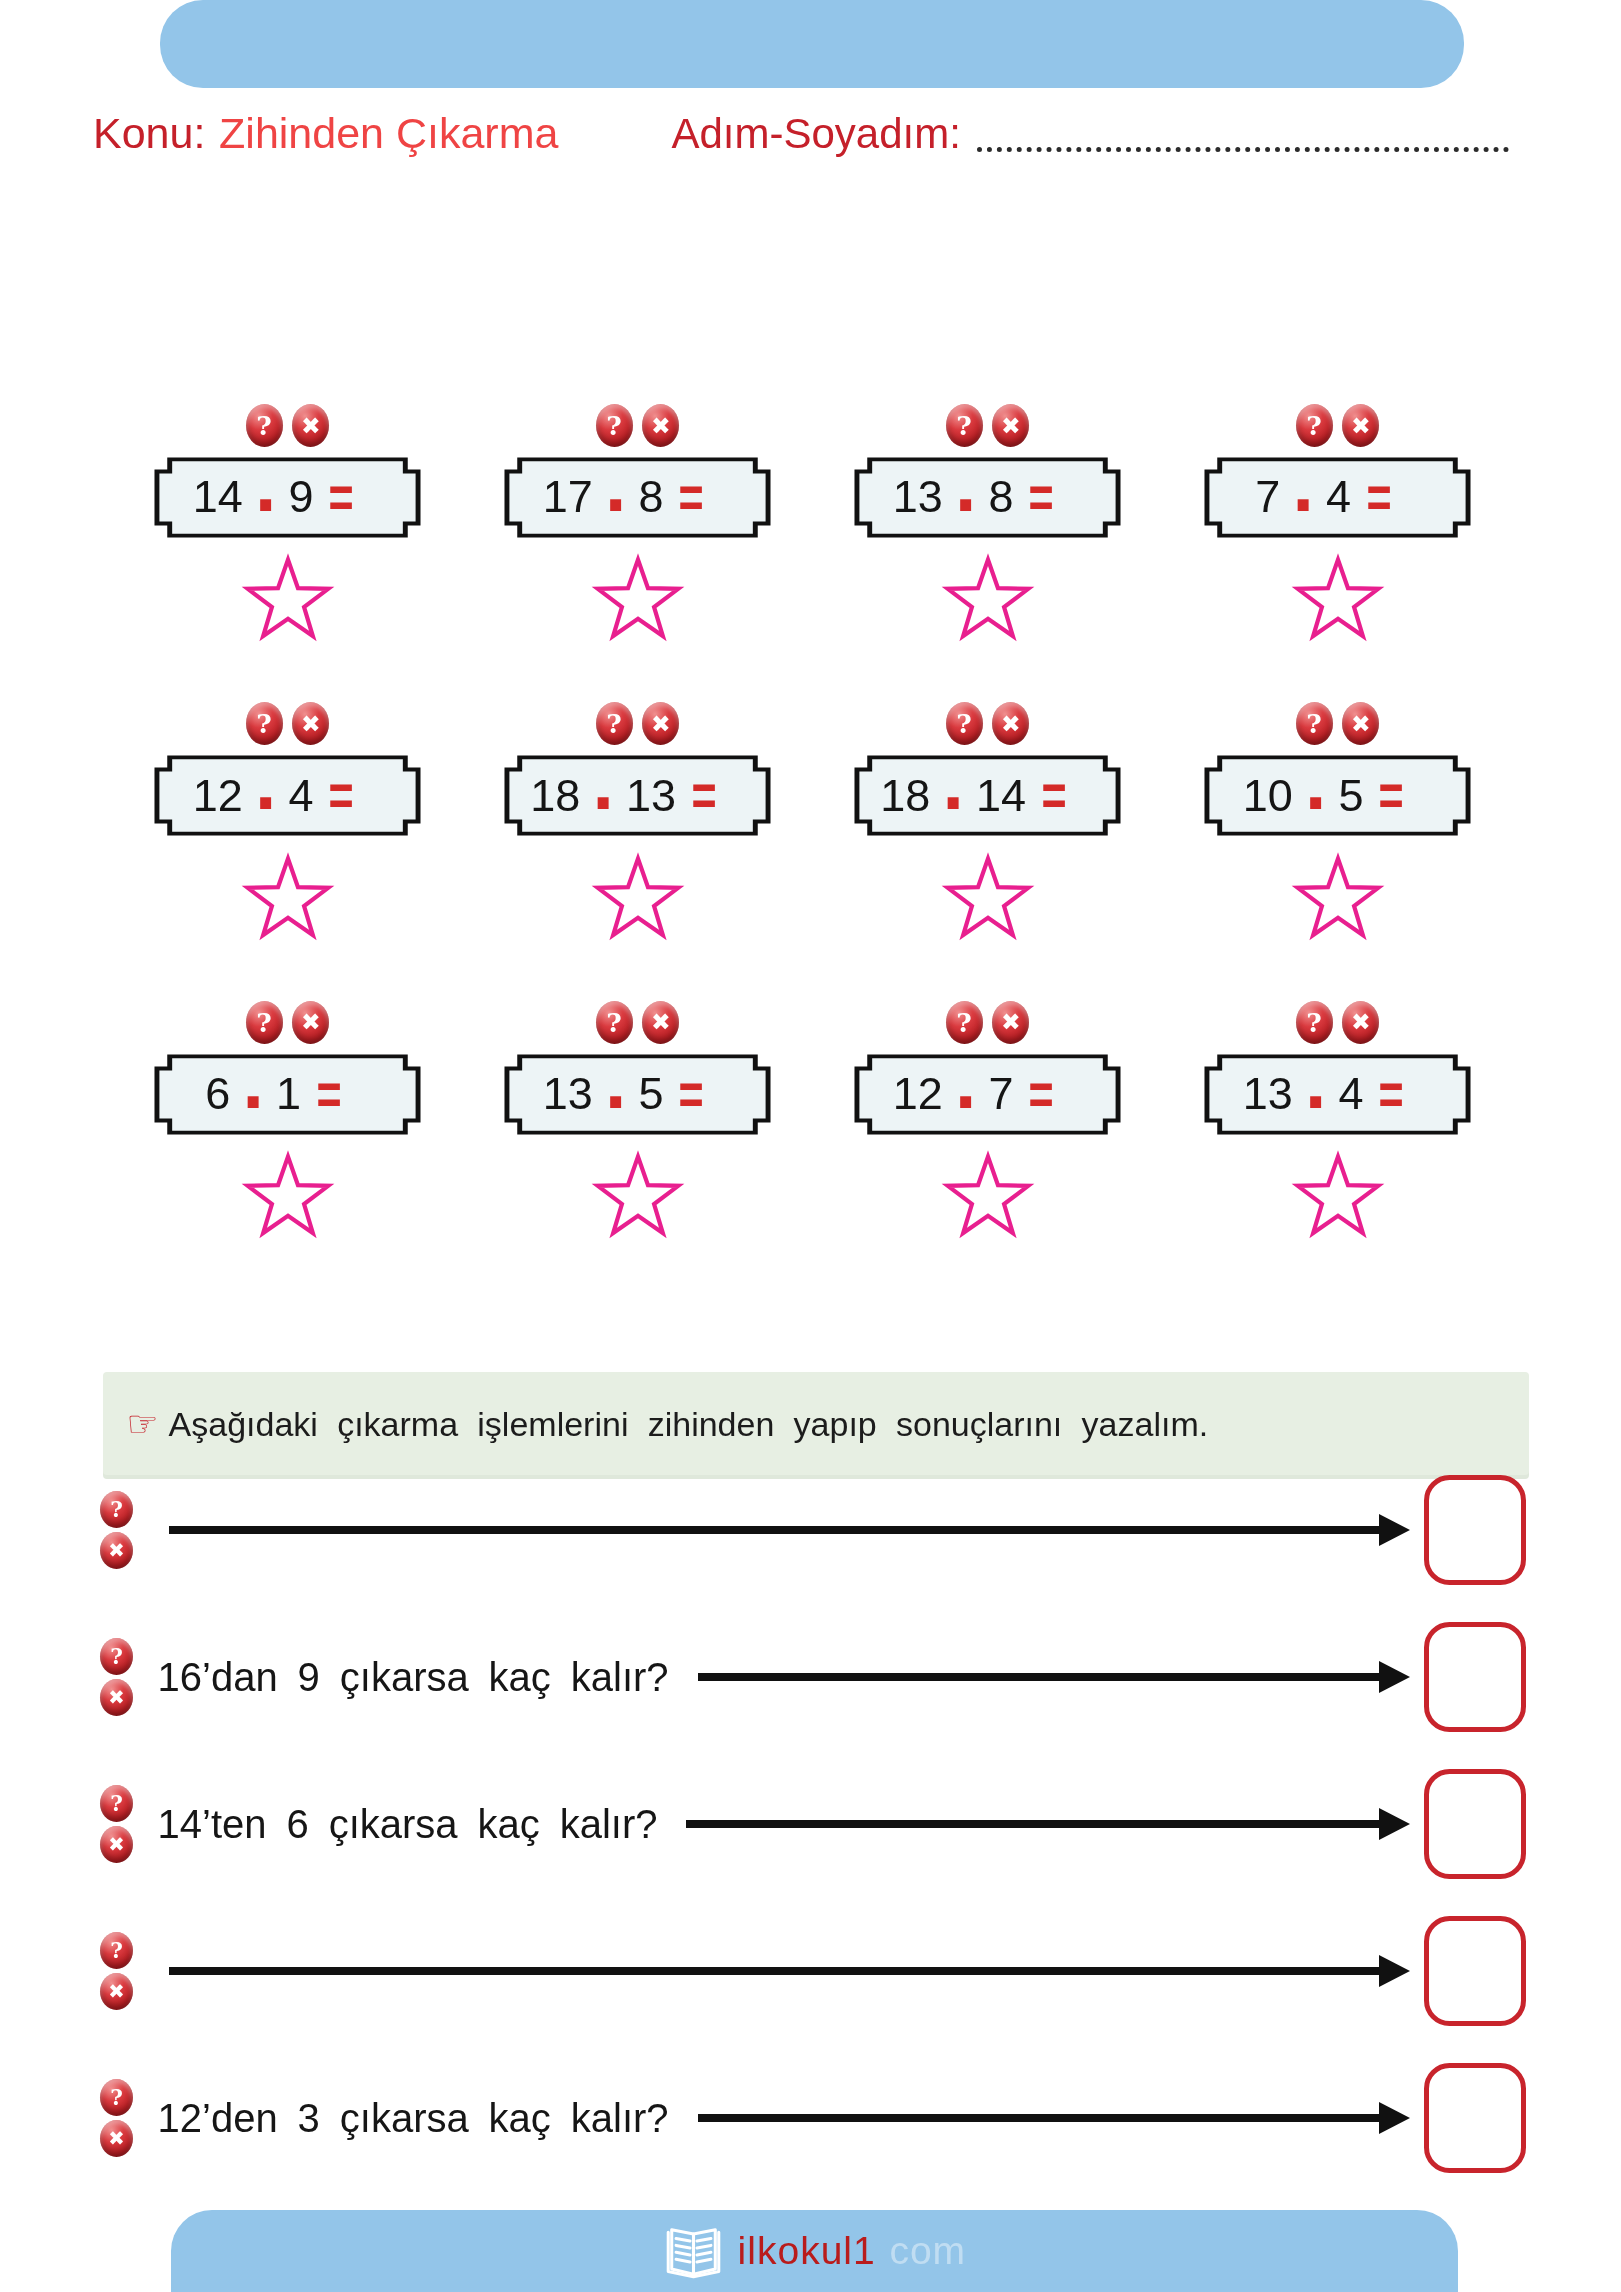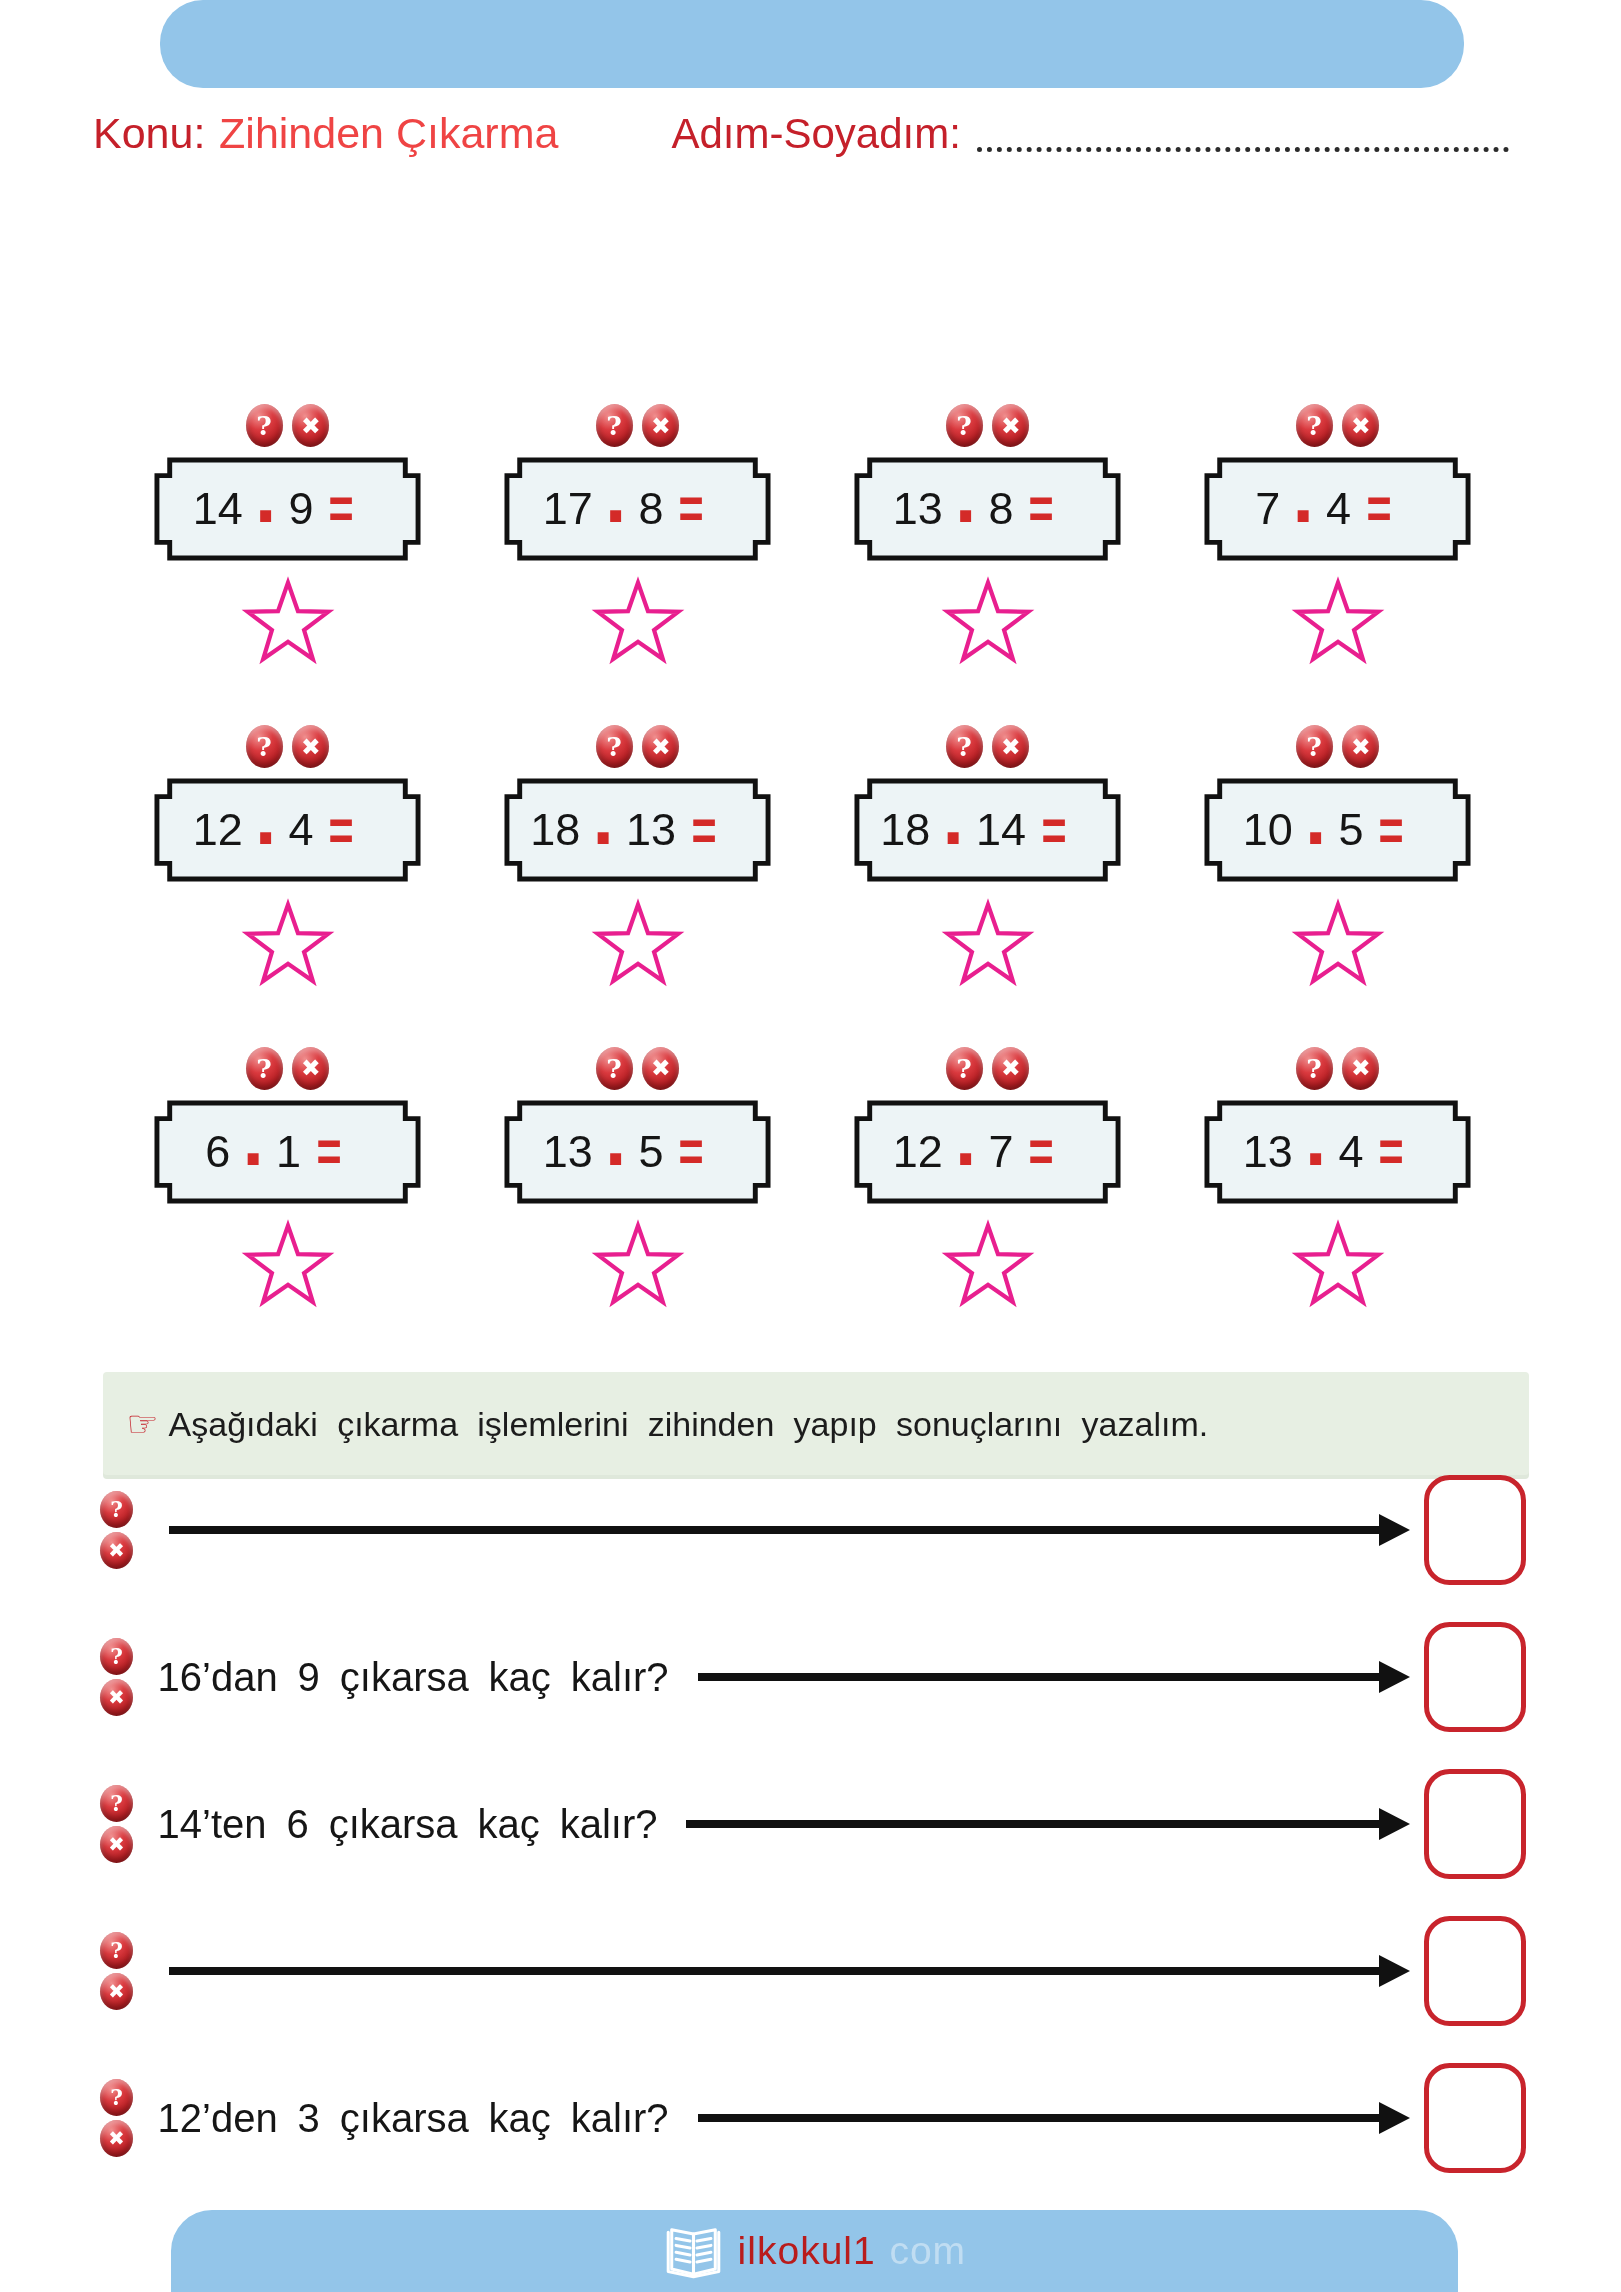--- a/index.html
+++ b/index.html
@@ -38,21 +38,21 @@
     background:radial-gradient(circle at 35% 28%, #f09090 0%, #da3a3f 35%, #ba1f24 68%, #871115 100%);
     box-shadow:inset 0 -4.9px 6.9px rgba(0,0,0,.28), inset 0 3.9px 4.9px rgba(255,255,255,.45);}
   .circ.qmark{font-size:26.5px;font-family:"DejaVu Serif",serif;}
   .circ.cross{font-size:23.5px;}
 
   
   .grid{position:absolute;left:154px;top:404px;width:1317px;
     display:grid;grid-template-columns:repeat(4,267px);column-gap:83px;row-gap:55px;}
   .cell{display:flex;flex-direction:column;align-items:center;}
   .badges{display:flex;gap:9.8px;margin-bottom:9.8px;}
-  .plaque{position:relative;width:267px;height:104px;}
+  .plaque{position:relative;width:267px;height:81px;}
   .plaque-svg{position:absolute;inset:0;width:100%;height:100%;}
   .plaque-svg path{fill:#edf4f6;stroke:#111;stroke-width:5;}
   .eq{position:absolute;inset:0;display:flex;align-items:center;justify-content:center;
     gap:15.7px;padding-right:29px;font-size:45px;color:#151515;}
   .op-minus{color:#d42a28;font-weight:900;font-size:43px;display:inline-block;transform:scaleY(2.3);}
   .op-eq{color:#d42a28;font-weight:900;font-size:41px;display:inline-block;transform:scale(1.05,1.45);}
   .star{width:94px;height:94px;margin-top:15.7px;}
   .star path{fill:none;stroke:#e81f8f;stroke-width:4.5;stroke-linejoin:miter;}
 
   

